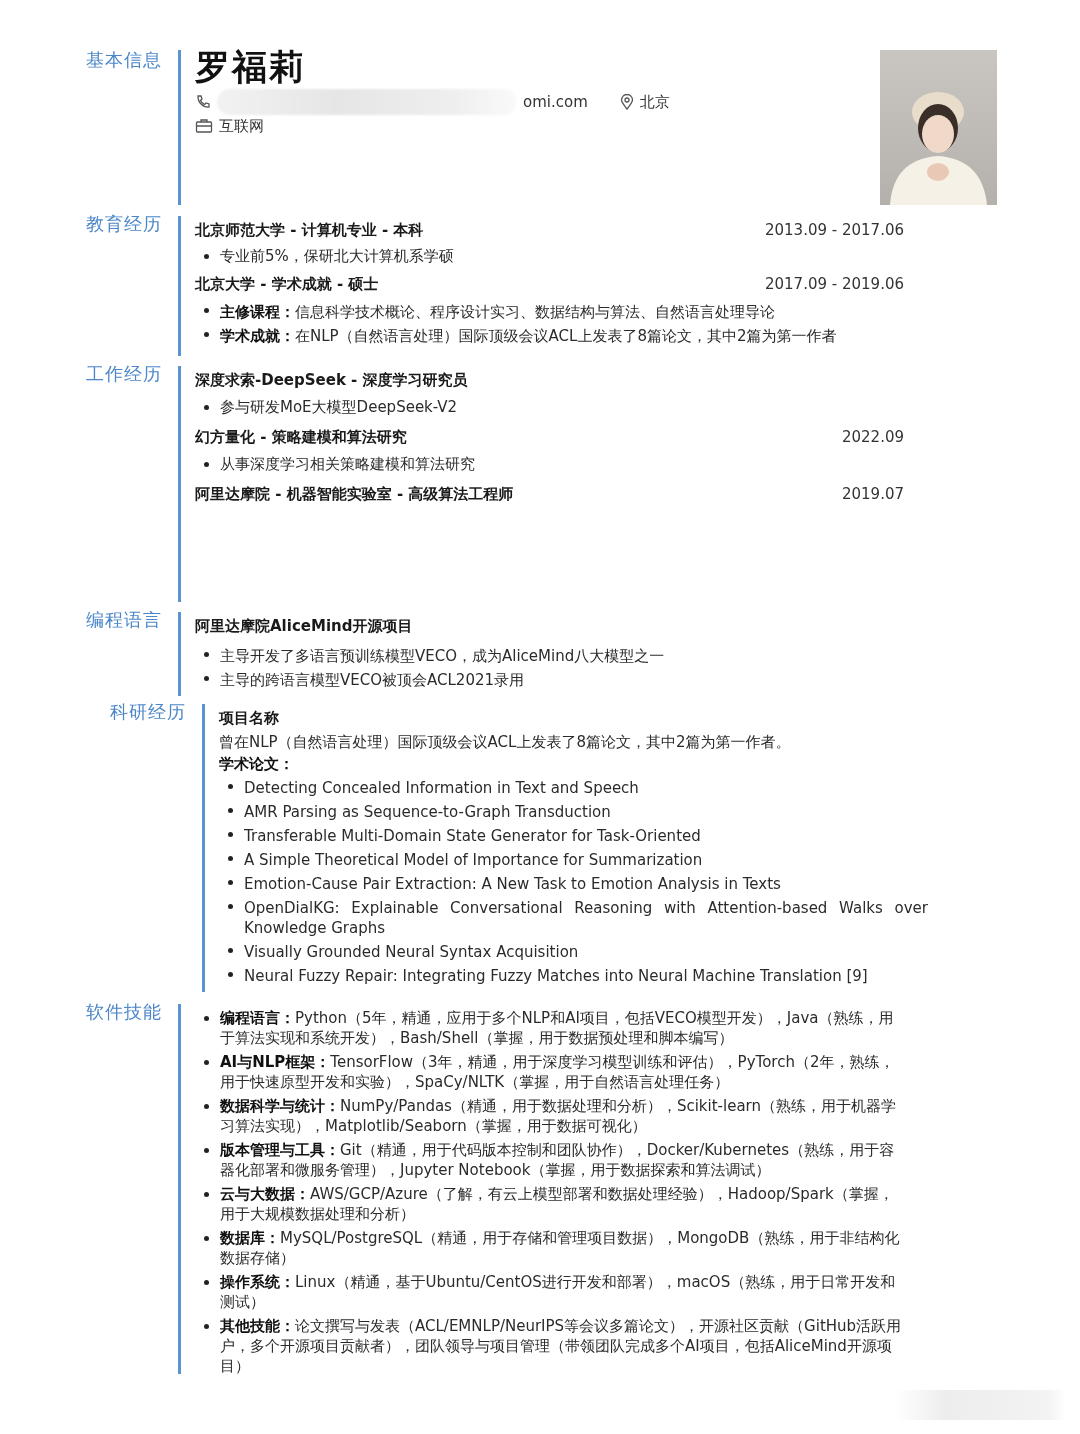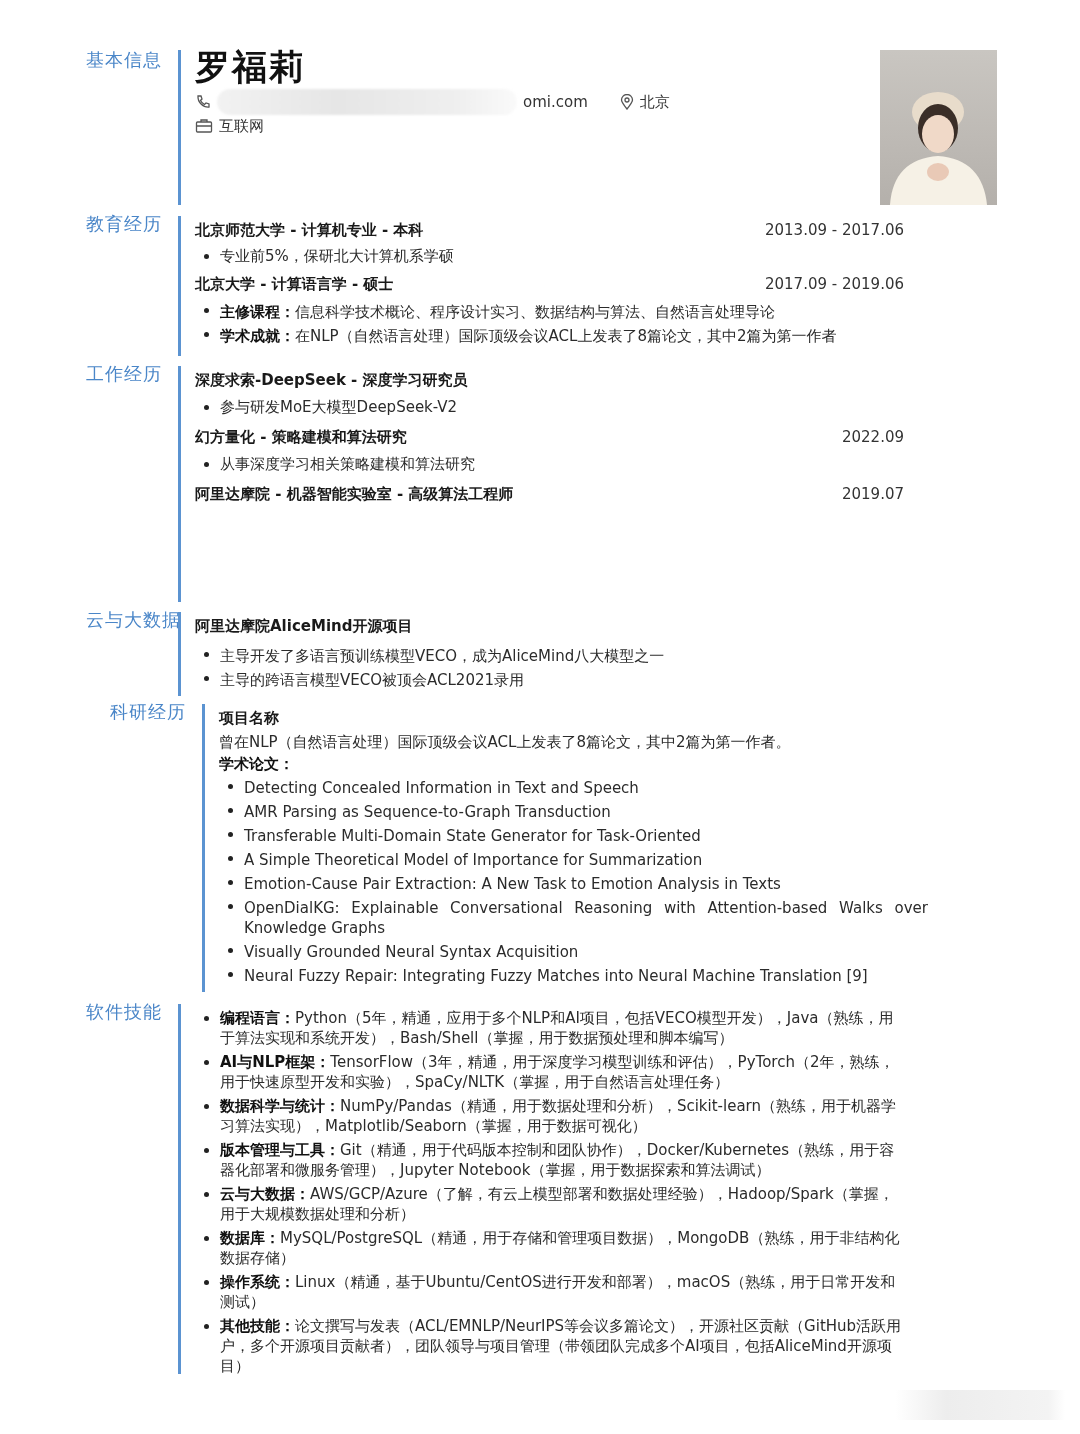--- a/index.html
+++ b/index.html
@@ -103,21 +103,21 @@
   <div class="sec-bar" style="height:140px;"></div>
   <div class="sec-body" style="top:6px;">
     <div class="entry-head">
       <span>北京师范大学 - 计算机专业 - 本科</span>
       <span class="entry-date">2013.09 - 2017.06</span>
     </div>
     <ul class="bullets" style="margin:4px 0 6px;">
       <li>专业前5%，保研北大计算机系学硕</li>
     </ul>
     <div class="entry-head">
-      <span>北京大学 - 计算语言学 - 硕士</span>
+      <span>北京大学 - 学术成就 - 硕士</span>
       <span class="entry-date">2017.09 - 2019.06</span>
     </div>
     <ul class="bullets" style="margin-top:4px;">
       <li style="line-height:24px;"><span class="b">主修课程：</span><span>信息科学技术概论、程序设计实习、数据结构与算法、自然语言处理导论</span></li>
       <li style="line-height:24px;"><span class="b">学术成就：</span><span>在NLP（自然语言处理）国际顶级会议ACL上发表了8篇论文，其中2篇为第一作者</span></li>
     </ul>
   </div>
 </div>
 
 <div class="section" style="top:362px;height:240px;">
@@ -139,21 +139,21 @@
       <li>从事深度学习相关策略建模和算法研究</li>
     </ul>
     <div class="entry-head">
       <span>阿里达摩院 - 机器智能实验室 - 高级算法工程师</span>
       <span class="entry-date">2019.07</span>
     </div>
   </div>
 </div>
 
 <div class="section" style="top:608px;height:88px;">
-  <div class="sec-label">云与大数据</div>
+  <div class="sec-label">编程语言</div>
   <div class="sec-bar" style="height:84px;"></div>
   <div class="sec-body" style="top:6px;">
     <div class="entry-head">
       <span>阿里达摩院AliceMind开源项目</span>
     </div>
     <ul class="bullets" style="margin-top:6px;">
       <li style="line-height:24px;">主导开发了多语言预训练模型VECO，成为AliceMind八大模型之一</li>
       <li style="line-height:24px;">主导的跨语言模型VECO被顶会ACL2021录用</li>
     </ul>
   </div>

